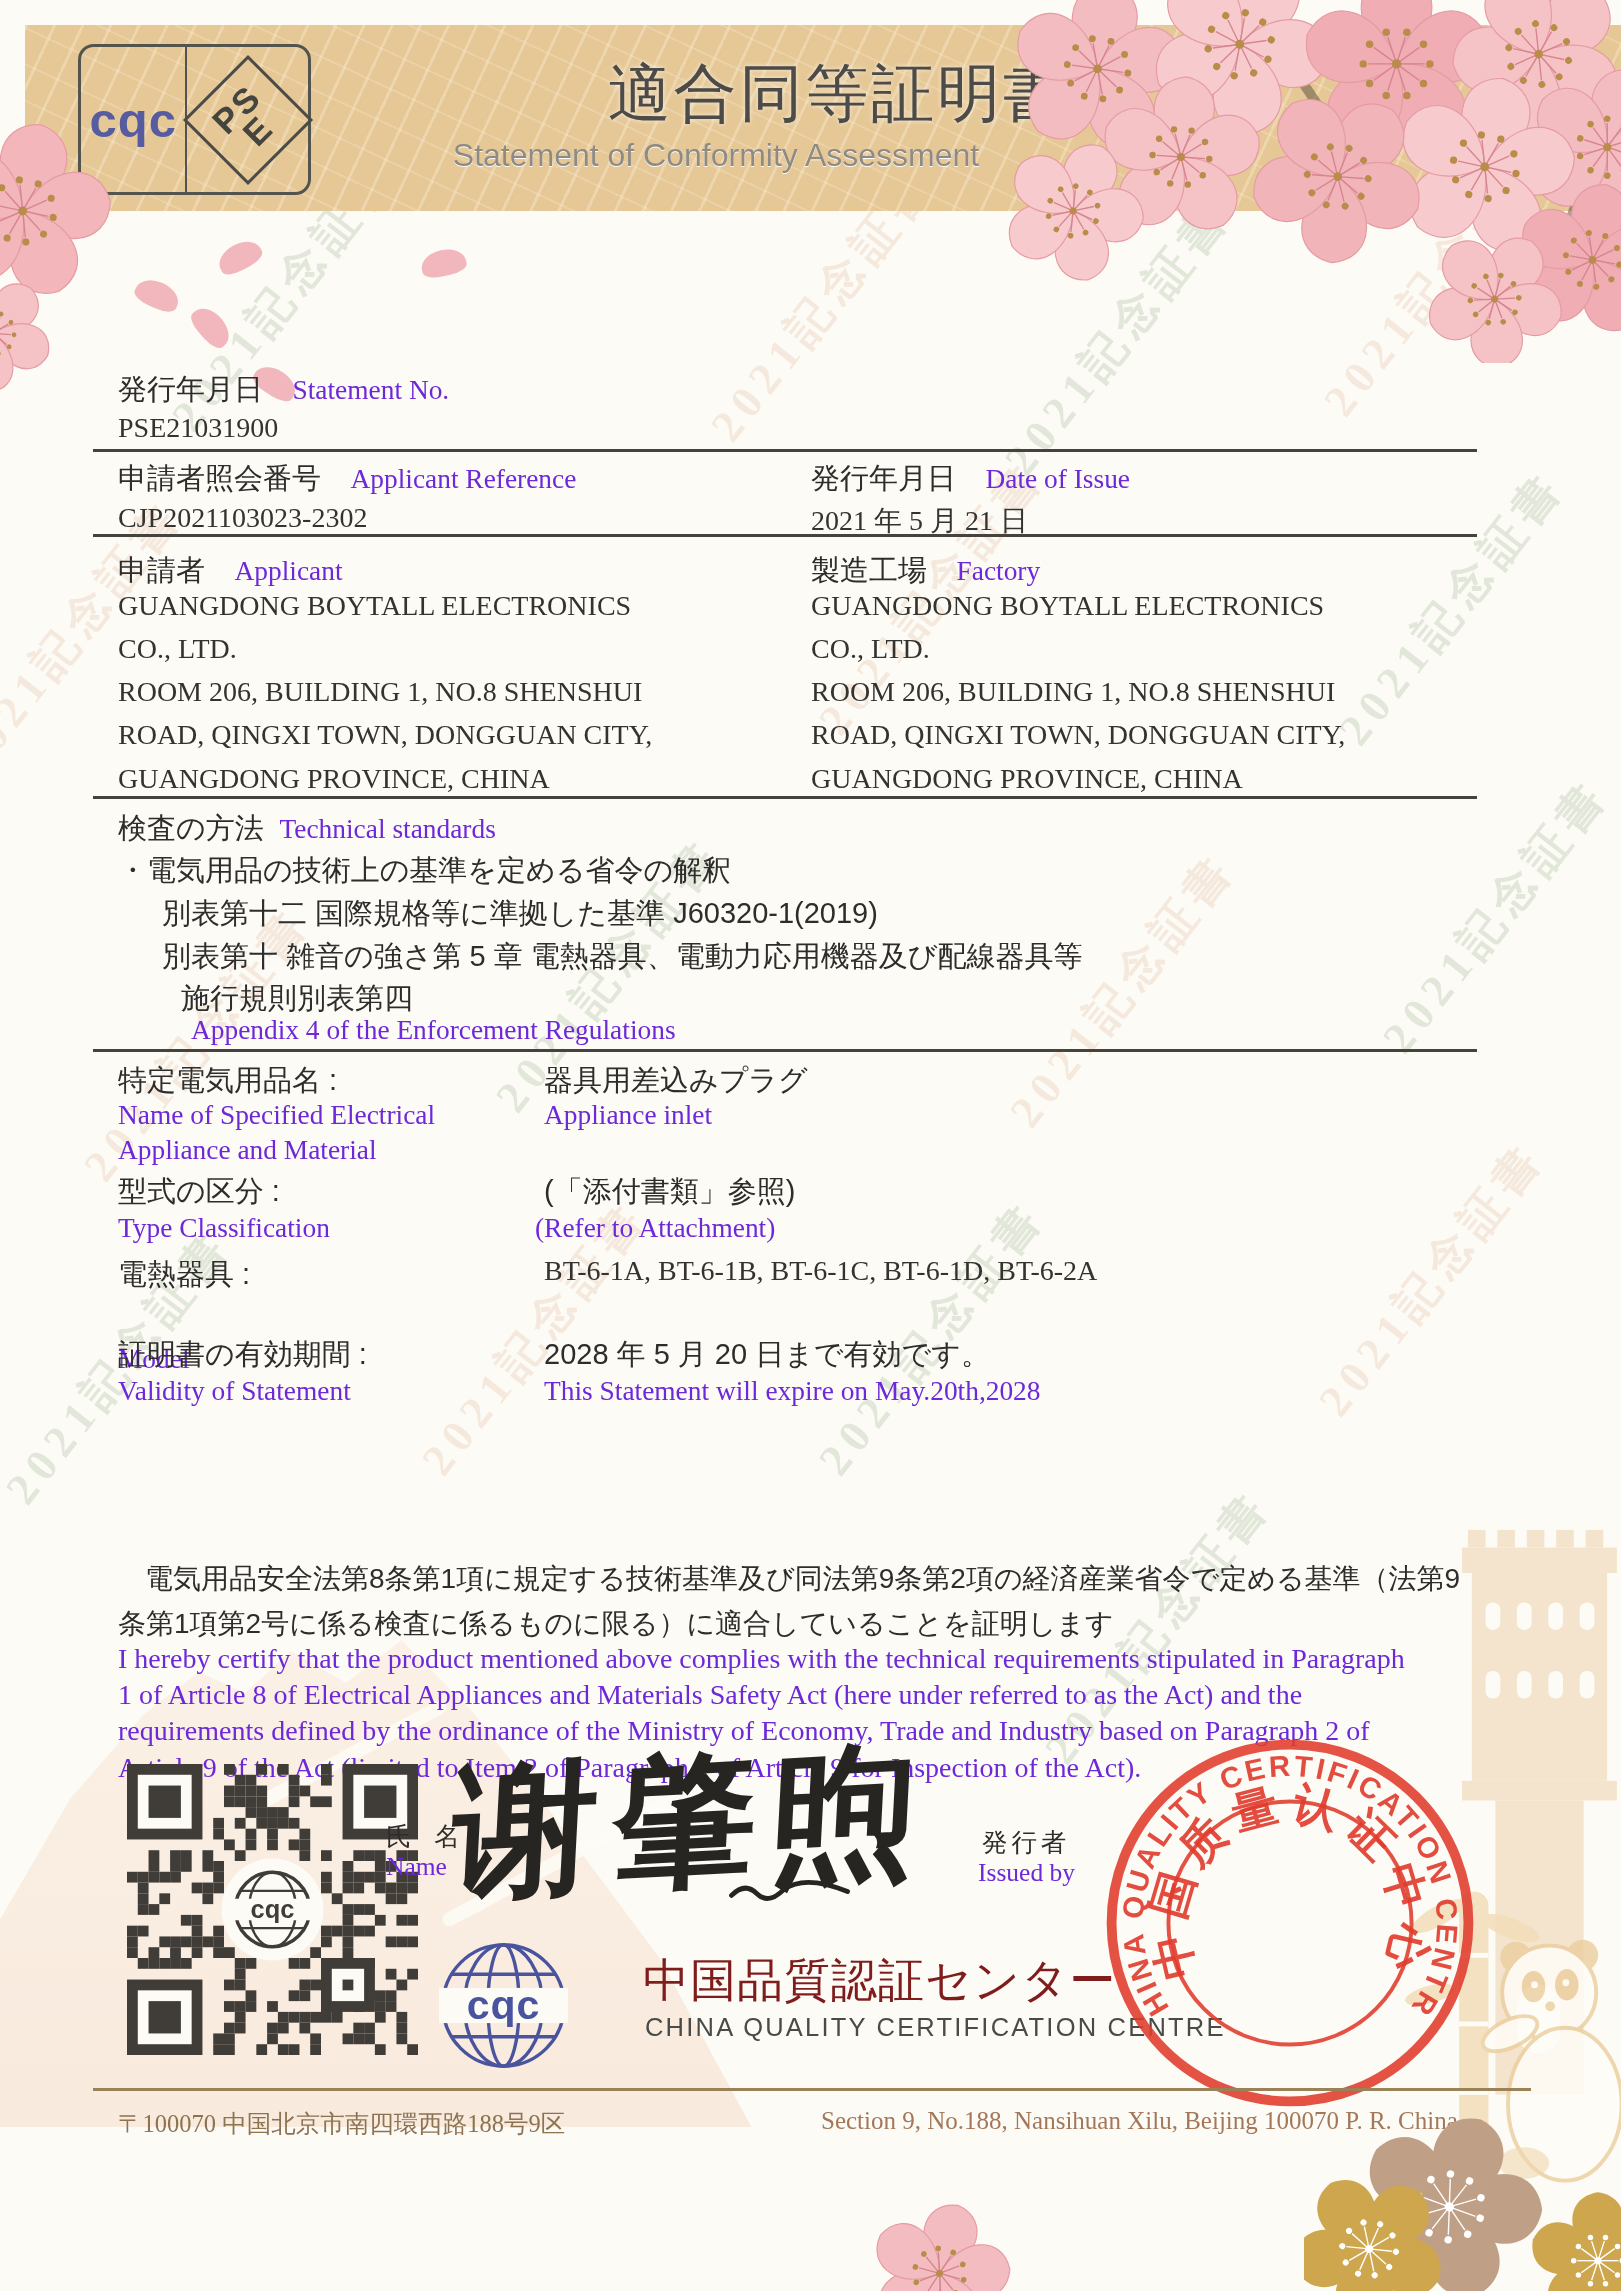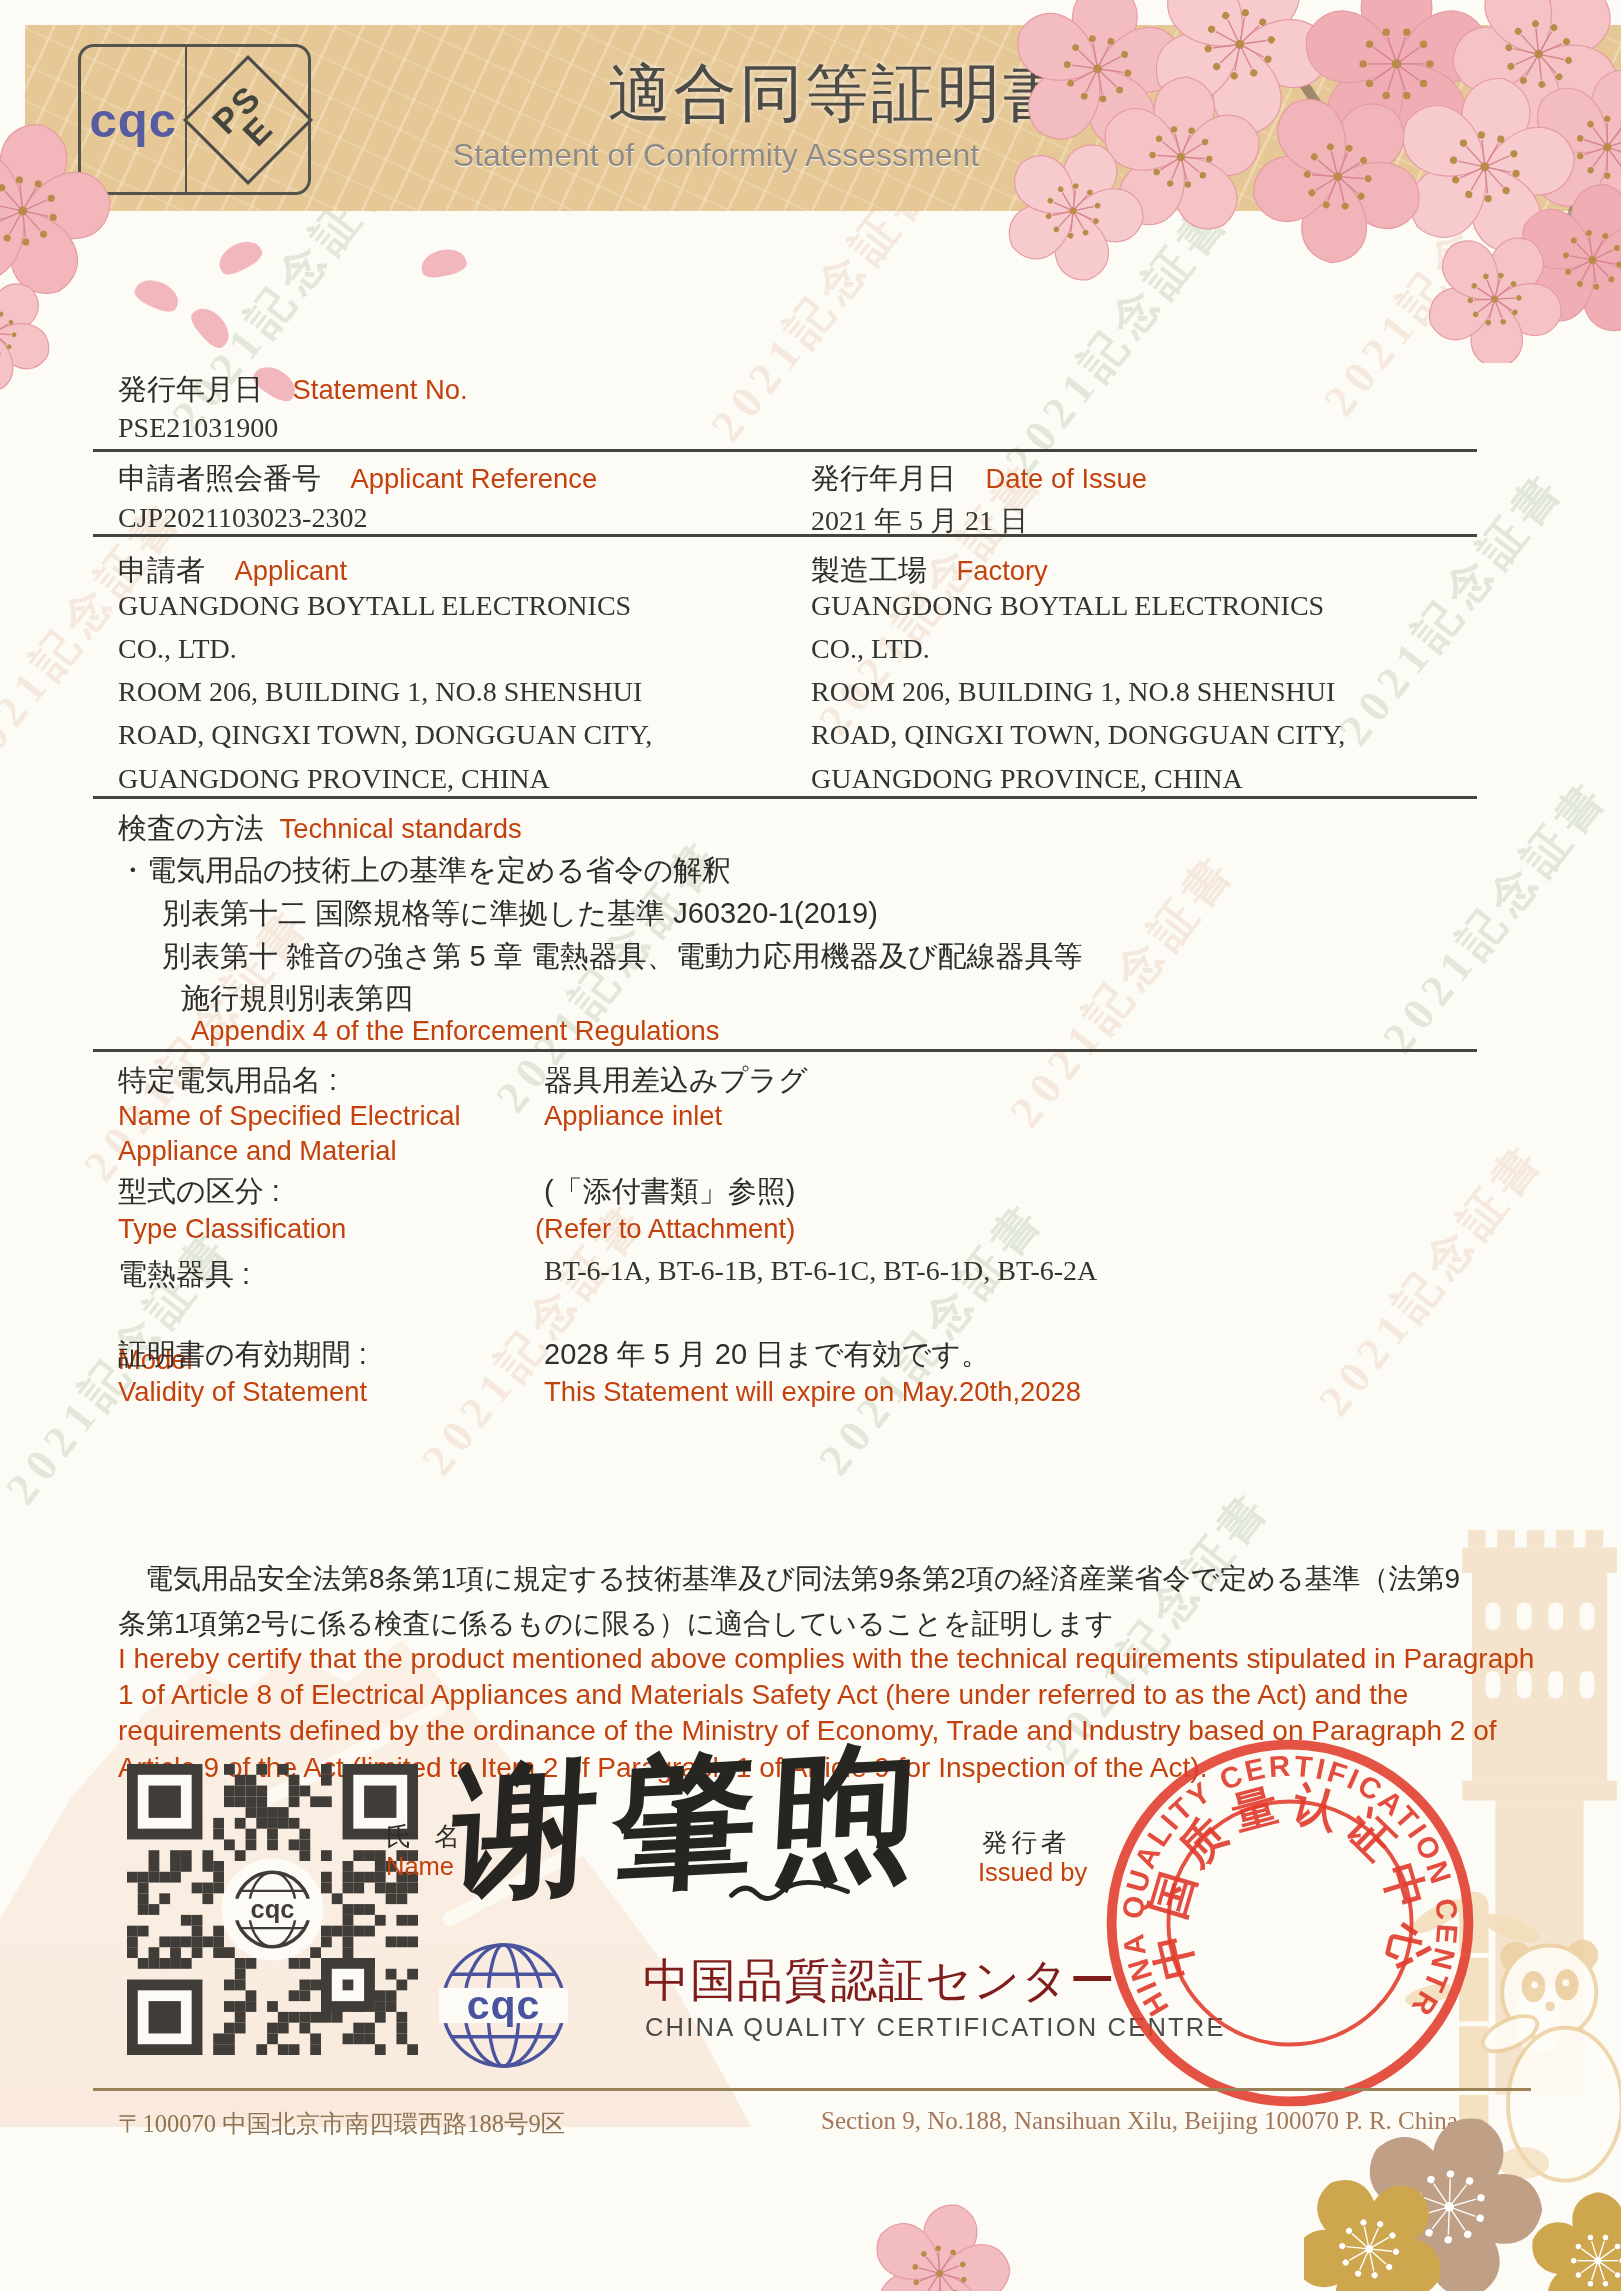--- a/index.html
+++ b/index.html
@@ -1,20 +1,20 @@
 <!DOCTYPE html>
 <html><head>
 <meta charset="utf-8">
 <style>
   html,body{margin:0;padding:0;background:#e8e6df;}
   .page{position:relative;width:1621px;height:2292px;margin:0 auto;background:#fdfbf6;overflow:hidden;
         font-family:"Liberation Serif",serif;color:#2f2d29;}
   .t{position:absolute;white-space:nowrap;}
   .jp{font-family:"Liberation Sans","DejaVu Sans",sans-serif;font-weight:500;font-size:29px;color:#2e2d2b;}
-  .en{font-family:Liberation Sans, sans-serif;font-size:27.4px;color:#c2410c;}
+  .en{font-family:Liberation Serif, serif;font-size:27.4px;color:#6d28d9;}
   .val{font-family:"Liberation Serif",serif;font-size:28px;color:#35332f;}
   .gap{margin-left:25.5px;}
   .hr{position:absolute;left:93px;width:1384px;height:2.5px;background:#45433e;}
   
   .band{position:absolute;left:24.5px;top:24.5px;right:0;height:186px;background:#e6c897;
         background-image:repeating-linear-gradient(115deg,rgba(250,240,214,.35) 0 2.9px,rgba(230,200,151,0) 2.9px 25.5px),
                          repeating-linear-gradient(25deg,rgba(246,232,198,.3) 0 2px,rgba(230,200,151,0) 2px 33px);}
   .band-title{position:absolute;left:363px;top:51px;width:706px;text-align:right;
         font-family:"Liberation Serif","DejaVu Serif",serif;font-size:63px;letter-spacing:2.9px;color:#4c4b47;
         text-shadow:0 0 4.9px rgba(255,255,255,.7);}

